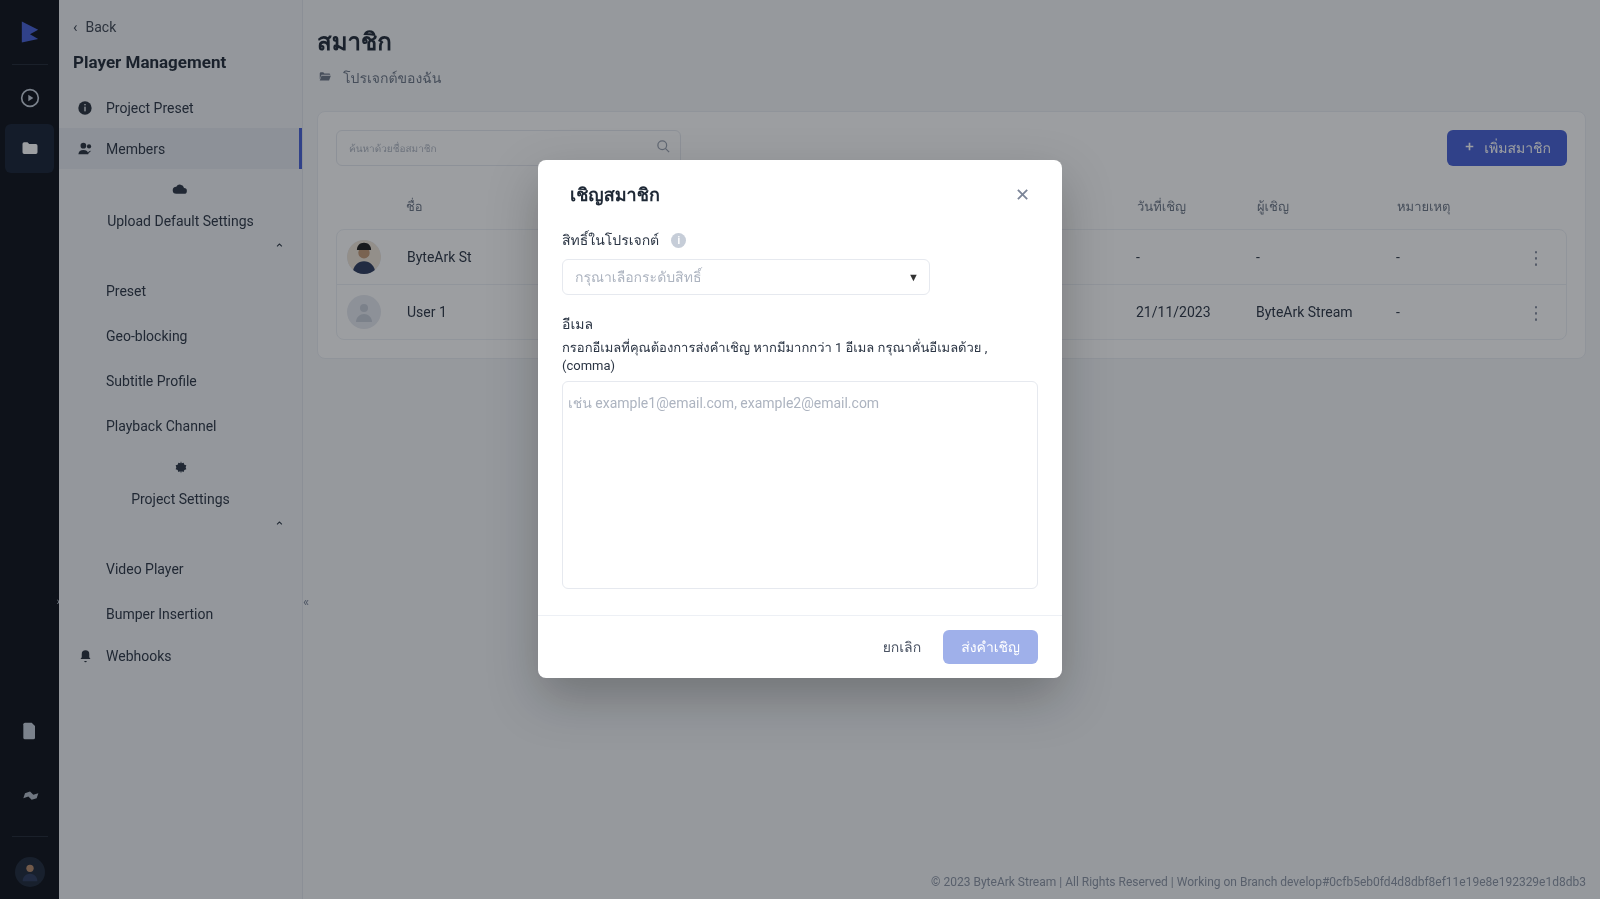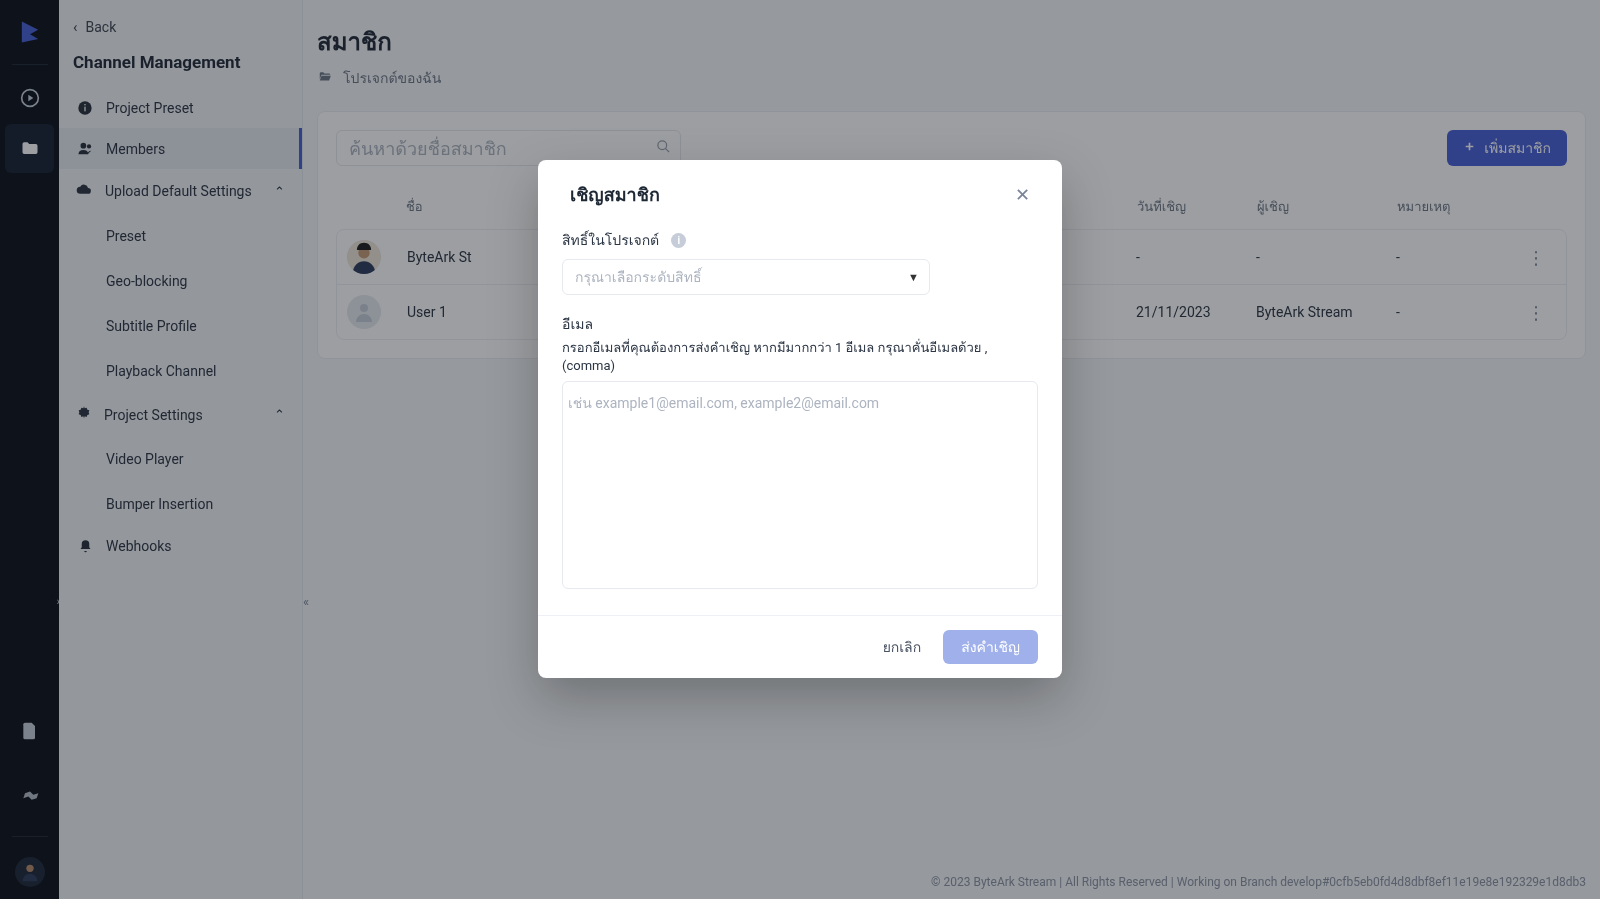--- a/index.html
+++ b/index.html
@@ -39,40 +39,40 @@
 .panel-title { font-size: 17px; font-weight: 700; color: #1f2936; padding: 4px 14px 16px; }
 .nav-item {
   display: flex; align-items: center; gap: 12px; padding: 12px 17px;
   font-size: 14px; color: #2b3544; cursor: default;
 }
 .nav-item.active { background: #e6e9ef; border-right: 3px solid #4660d6; }
 .nav-item .nav-ico { width: 18px; color: #272f3c; display:flex; justify-content:center; }
 .nav-sub { padding-left: 47px; font-size: 14px; color: #2b3544; height: 45px; display:flex; align-items:center; }
 .nav-group {
   display: flex; align-items: center; gap: 12px; padding: 12px 17px;
-  font-size: 14px; color: #2b3544;
+  font-size: 14px; color: #2b3544; flex-direction: column;
 }
 .nav-group .chev { margin-left: auto; font-size: 13px; color: #2b3544; }
 .collapse-handle {
   position: absolute; left: 238px; top: 592px; width: 18px; height: 18px;
   color: #7c8598; font-size: 13px; display:flex; align-items:center; justify-content:center;
 }
 
 
 .main { position: absolute; left: 303px; top: 0; right: 0; bottom: 0; padding: 22px 14px; }
 .page-title { font-size: 24px; font-weight: 700; color: #1f2936; margin-bottom: 6px; }
 .breadcrumb { display: flex; align-items: center; gap: 10px; color: #6c7686; font-size: 14px; margin-bottom: 22px; }
 .crumb-ico { width: 16px; height: 14px; }
 
 .card { background: #fff; border-radius: 8px; border: 1px solid #ebeef3; padding: 18px; }
 .toolbar { display: flex; align-items: center; margin-bottom: 16px; }
 .search-wrap { position: relative; width: 345px; }
 .search-input {
   width: 100%; height: 36px; border: 1px solid #e6e9ef; border-radius: 6px;
-  padding: 0 34px 0 12px; font-size: 18px; color: #ef4444; outline: none;
+  padding: 0 34px 0 12px; font-size: 10px; color: #ef4444; outline: none;
 }
 .search-input::placeholder { color: #adb4c0; }
 .search-icon { position: absolute; right: 10px; top: 9px; color: #9aa2b0; }
 .add-btn {
   margin-left: auto; height: 36px; background: #4660d6; color: #fff;
   border: none; border-radius: 6px; padding: 0 16px; font-size: 14px;
   display: flex; align-items: center; gap: 8px;
 }
 .add-btn svg { width: 13px; height: 13px; }
 
@@ -173,21 +173,21 @@
         </svg>
     </div>
   </div>
 </div>
 
 <div class="sidebar">
   <div class="back">
     <span class="back-chevron">‹</span>
     <span>Back</span>
   </div>
-  <div class="panel-title">Channel Management</div>
+  <div class="panel-title">Player Management</div>
 
   <div class="nav-item">
     <span class="nav-ico">
       <svg width="16" height="16" viewBox="0 0 24 24" fill="currentColor">
           <circle cx="12" cy="12" r="10"></circle>
           <rect x="11" y="10" width="2" height="7" fill="#f1f3f6"></rect>
           <rect x="11" y="6" width="2" height="2" fill="#f1f3f6"></rect>
         </svg>
     </span>
     <span>Project Preset</span>

